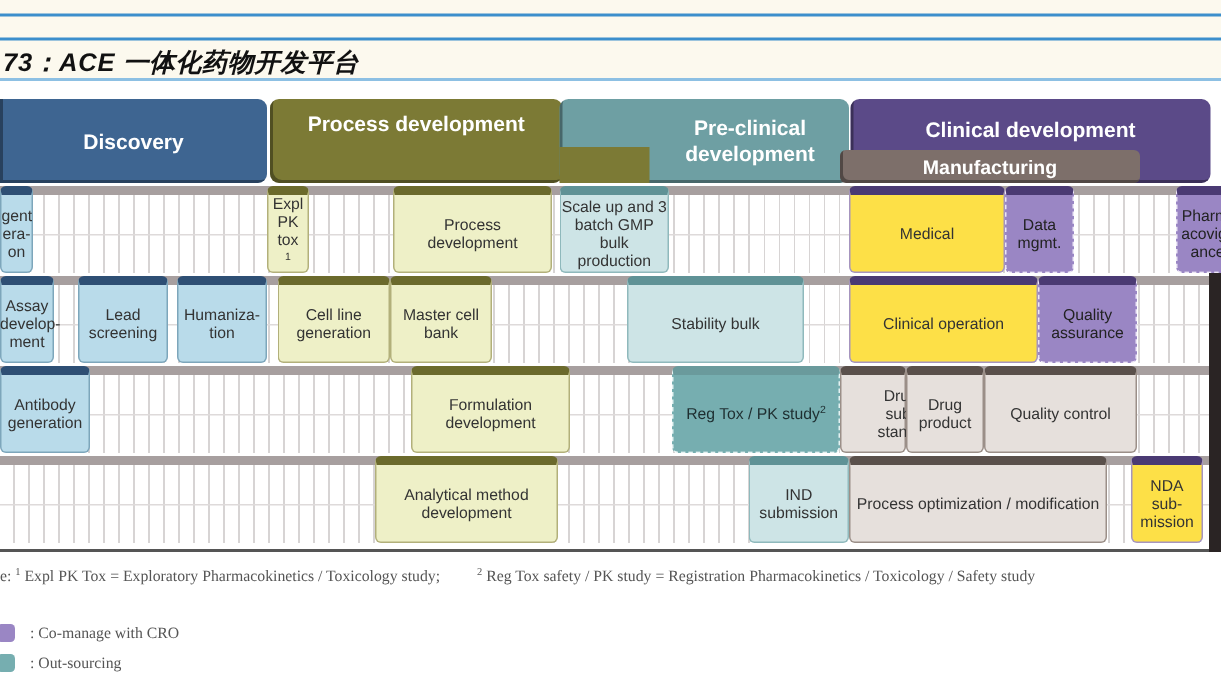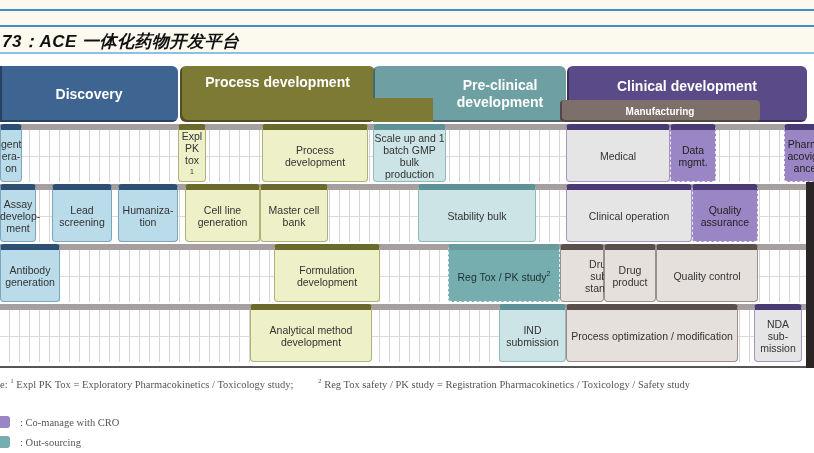--- a/index.html
+++ b/index.html
@@ -21,21 +21,21 @@
           border-top:6px solid #a79f9f; box-sizing:border-box; }
   .lane::after { content:""; position:absolute; left:0; right:0; top:50%; height:1px; background:#dedada; }
   .lane-edge { position:absolute; right:0; width:8px; height:64px; background:#2a2424; }
   .box { position:absolute; box-sizing:border-box; border-radius:4px; display:flex; align-items:center;
          justify-content:center; text-align:center; font-size:10.5px; line-height:12px; color:#333;
          border-top-width:6px; border-top-style:solid; }
   .blue   { background:#b9dbea; border:1px solid #7da6bb; border-top:6px solid #2e4f74; }
   .olive  { background:#eef0c7; border:1px solid #b2b07a; border-top:6px solid #6b6a2c; }
   .teal   { background:#cde4e6; border:1px solid #8fb9bc; border-top:6px solid #5f9296; }
   .tealdk { background:#76aeb0; border:1px dashed #e4f2f2; border-top:6px solid #6a9a9c; color:#1e2e30; }
-  .lav    { background:#e5e5e5; border:1px solid #a695bf; border-top:6px solid #4a3a73;align-items:center; }
+  .lav    { background:#fde047; border:1px solid #a695bf; border-top:6px solid #4a3a73;align-items:center; }
   .purp   { background:#9a86c4; border:1px dashed #ece6f6; border-top:6px solid #4a3a73; color:#222; }
   .gray   { background:#e6e0dc; border:1px solid #9b8f88; border-top:6px solid #5a504b; }
 
   .footnote { position:absolute; top:377px; left:0; font-family:"Liberation Serif", serif; font-size:10.5px; color:#555; white-space:nowrap; }
   .legend-item { position:absolute; left:0; display:flex; align-items:center; font-family:"Liberation Serif", serif;
                  font-size:10.5px; color:#555; }
   .swatch { width:12px; height:12px; border-radius:3px; margin-right:10px; margin-left:-2px; }
   sup { font-size:7px; }
 </style>
 </head>
@@ -55,21 +55,21 @@
   <div class="phase" style="left:180px;top:4px;width:195px;height:56px;background:#7c7a35;border-radius:6px 6px 6px 6px;align-items:flex-start;padding-top:8px;box-sizing:border-box;">
     <span style="width:150px;">Process development</span>
   </div>
   <div class="phase" style="left:373px;top:4px;width:193px;height:56px;background:#6e9fa3;border-radius:6px;justify-content:flex-end;padding-right:16px;box-sizing:border-box;">
     <span style="width:100px;">Pre-clinical development</span>
   </div>
   <div style="position:absolute;left:373px;top:36px;width:60px;height:24px;background:#7c7a35;"></div>
   <div class="phase" style="left:567px;top:4px;width:240px;height:56px;background:#5b4a88;border-radius:6px;align-items:flex-start;padding-top:12px;box-sizing:border-box;">
     <span>Clinical development</span>
   </div>
-  <div class="phase" style="left:560px;top:38px;width:200px;height:22px;background:#7d6f6a;border-radius:4px;font-size:10px;">
+  <div class="phase" style="left:560px;top:38px;width:200px;height:22px;background:#7d6f6a;border-radius:4px;font-size:13px;">
     <span>Manufacturing</span>
   </div>
 
   <div class="lane" style="top:62px"></div>
   <div class="lane" style="top:122px"></div>
   <div class="lane" style="top:182px"></div>
   <div class="lane" style="top:242px"></div>
   <div class="lane-edge" style="top:62px"></div>
   <div class="lane-edge" style="top:122px"></div>
   <div class="lane-edge" style="top:182px"></div>
@@ -78,21 +78,21 @@
   <div class="box blue" style="left:0;top:62px;width:22px;height:58px;justify-content:flex-start;">
     <span style="width:20px;">gent era- on</span>
     </div>
   <div class="box olive" style="left:178px;top:62px;width:28px;height:58px;">
     <span><span style="display:inline-block;width:24px;">Expl PK tox</span><sup>1</sup></span>
     </div>
   <div class="box olive" style="left:262px;top:62px;width:106px;height:58px;">
     <span style="width:70px;">Process development</span>
     </div>
   <div class="box teal" style="left:373px;top:62px;width:73px;height:58px;">
-    <span>Scale up and 1 batch GMP bulk production</span>
+    <span>Scale up and 3 batch GMP bulk production</span>
     </div>
   <div class="box lav" style="left:566px;top:62px;width:104px;height:58px;">
     <span>Medical</span>
     </div>
   <div class="box purp" style="left:670px;top:62px;width:46px;height:58px;">
     <span style="width:34px;">Data mgmt.</span>
     </div>
   <div class="box purp" style="left:784px;top:62px;width:42px;height:58px;">
     <span style="width:36px;">Pharm- acovigil ance</span>
     </div>

